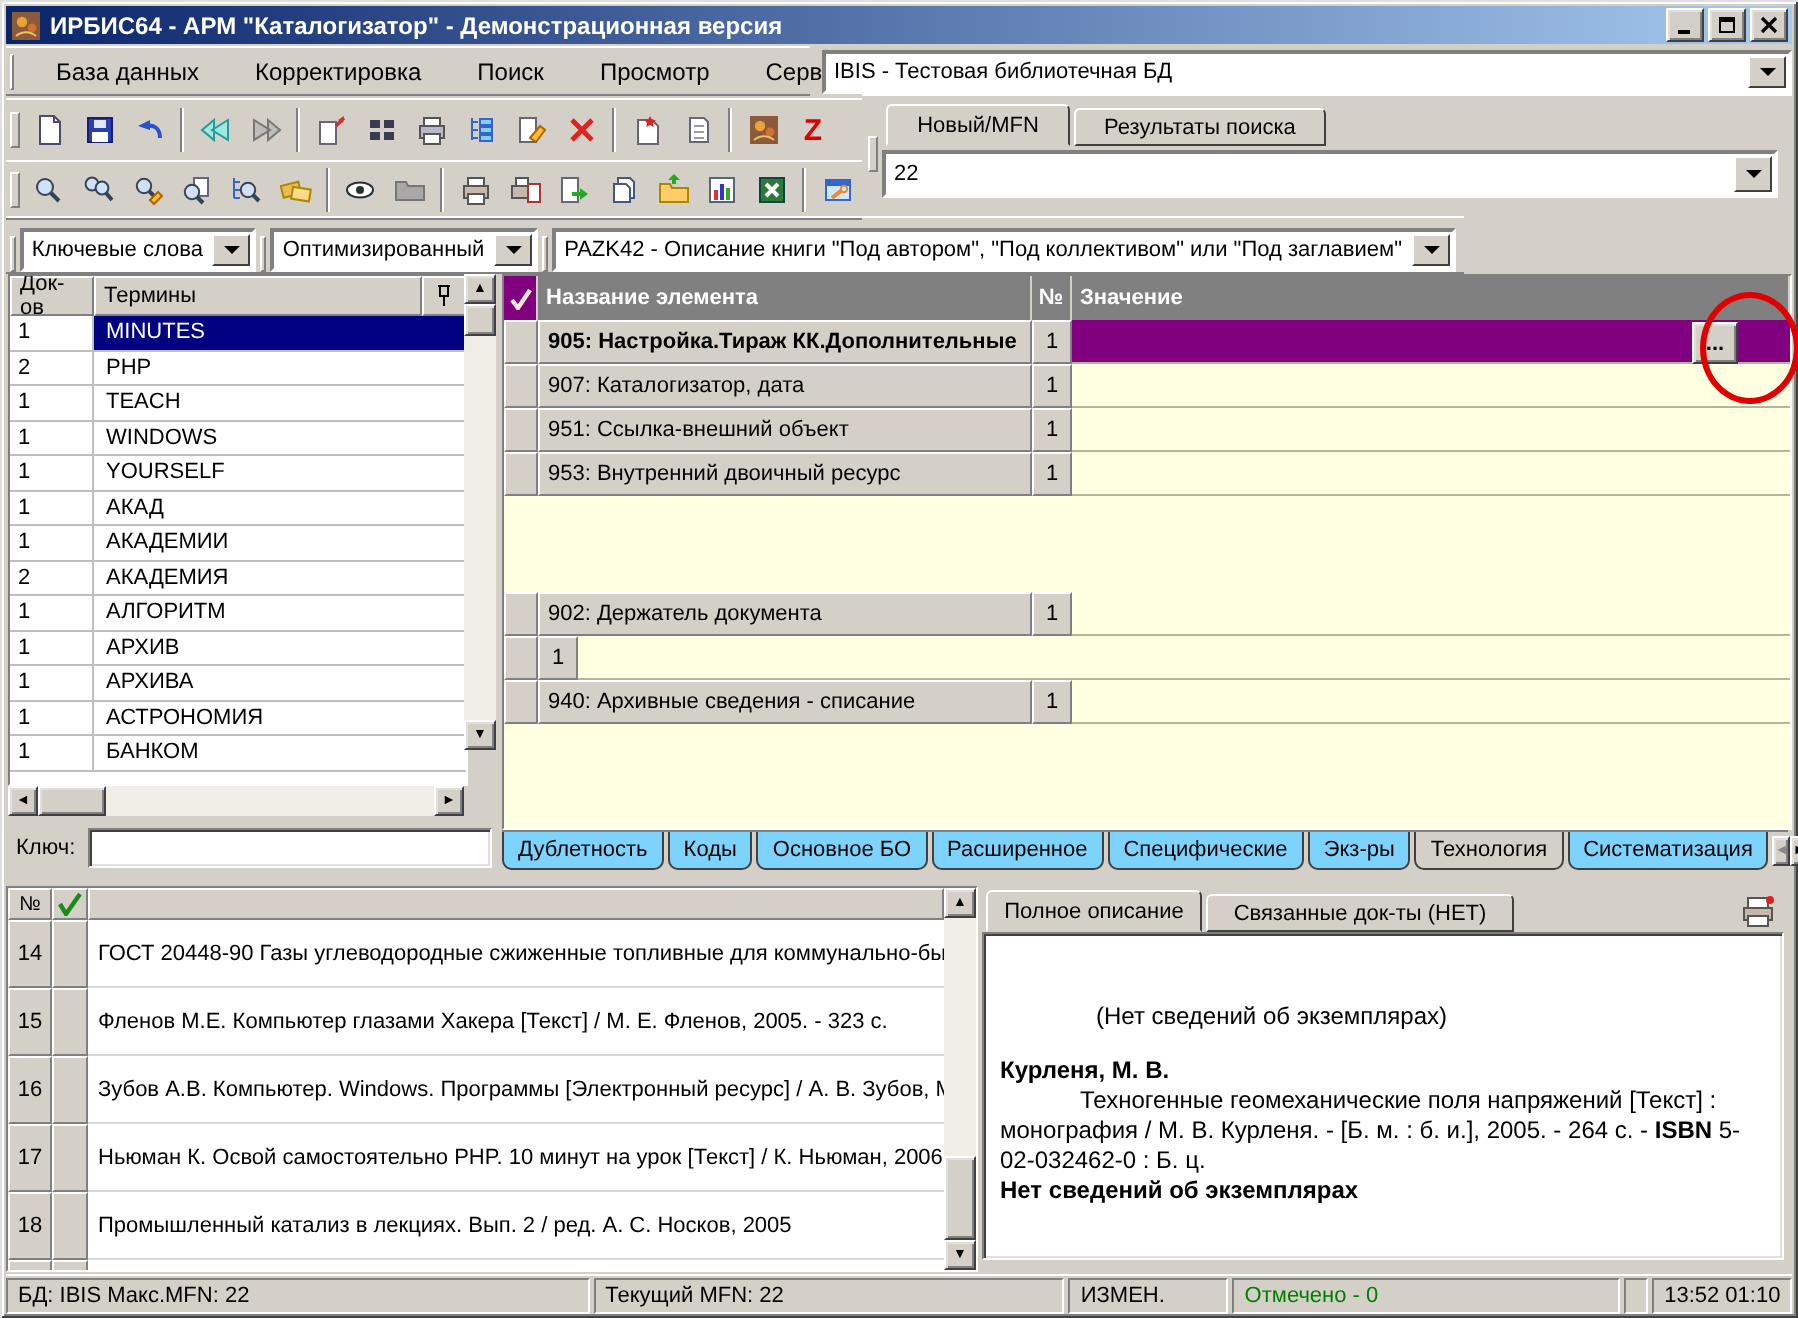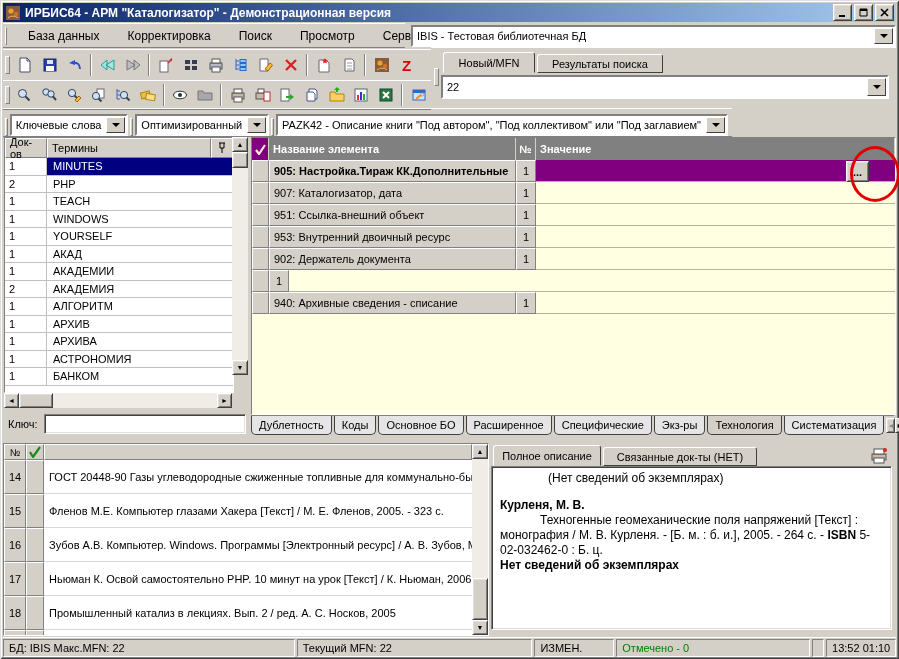--- a/index.html
+++ b/index.html
@@ -39,21 +39,21 @@
   
   .trow{display:flex;height:17.5px;box-sizing:border-box;}
   .tdocs{width:42px;border-right:1px solid #c0c0c0;border-bottom:1px solid #c0c0c0;font-size:11px;display:flex;align-items:center;padding-left:4px;box-sizing:border-box;background:#fff;}
   .tterm{flex:1;border-bottom:1px solid #c0c0c0;font-size:11px;display:flex;align-items:center;padding-left:6px;box-sizing:border-box;background:#fff;}
   .tterm.sel{background:#000080;color:#fff;}
   
   .sbtn{background:#d4d0c8;border:1px solid;border-color:#fff #404040 #404040 #fff;box-shadow:inset 1px 1px #dfdfdf,inset -1px -1px #808080;display:flex;align-items:center;justify-content:center;font-size:7px;color:#000;box-sizing:border-box;}
   .strack{background:#efede6;}
   .sthumb{background:#d4d0c8;border:1px solid;border-color:#fff #404040 #404040 #fff;box-shadow:inset 1px 1px #dfdfdf,inset -1px -1px #808080;box-sizing:border-box;}
   
-  .wtab{box-sizing:border-box;height:19px;border:1px solid #404040;border-top:none;border-radius:0 0 5px 5px;background:#e5e5e5;font-size:11px;display:flex;align-items:center;padding:0 7px;margin-right:2px;white-space:nowrap;}
+  .wtab{box-sizing:border-box;height:19px;border:1px solid #404040;border-top:none;border-radius:0 0 5px 5px;background:#7dd3fc;font-size:11px;display:flex;align-items:center;padding:0 7px;margin-right:2px;white-space:nowrap;}
   .wtab.sel{background:#d4d0c8;}
   
   .dlrow{display:flex;height:34px;box-sizing:border-box;}
   .dlnum{width:22px;background:#d4d0c8;border:1px solid;border-color:#fff #808080 #808080 #fff;font-size:11px;display:flex;align-items:center;justify-content:center;box-sizing:border-box;}
   .dlchk{width:18px;background:#d4d0c8;border:1px solid;border-color:#fff #808080 #808080 #fff;box-sizing:border-box;}
   .dltxt{flex:1;background:#fff;border-bottom:1px solid #d8d8d8;font-size:11px;display:flex;align-items:center;padding-left:5px;white-space:nowrap;overflow:hidden;box-sizing:border-box;}
   .dltxt.sel{background:#000080;color:#fff;}
   
   .desc-body{font-size:12px;color:#000;line-height:15px;}
   
@@ -500,21 +500,21 @@
         <div class="gcell" style="width:247px;white-space:nowrap;overflow:hidden;">951: Ссылка-внешний объект</div>
         <div class="gcell" style="width:20px;justify-content:center;padding:0;">1</div>
         <div class="vcell" style="flex:1;"></div>
       </div>
       <div style="display:flex;height:22px;">
         <div class="rowhdr" style="width:17px;"></div>
         <div class="gcell" style="width:247px;white-space:nowrap;overflow:hidden;">953: Внутренний двоичный ресурс</div>
         <div class="gcell" style="width:20px;justify-content:center;padding:0;">1</div>
         <div class="vcell" style="flex:1;"></div>
       </div>
-      <div style="display:flex;height:22px;">
+      <div style="display:flex;height:22px;margin-top:48px;">
         <div class="rowhdr" style="width:17px;"></div>
         <div class="gcell" style="width:247px;white-space:nowrap;overflow:hidden;">902: Держатель документа</div>
         <div class="gcell" style="width:20px;justify-content:center;padding:0;">1</div>
         <div class="vcell" style="flex:1;"></div>
       </div>
       <div style="display:flex;height:22px;">
         <div class="rowhdr" style="width:17px;"></div>
         <div class="gcell" style="width:20px;justify-content:center;padding:0;">1</div>
         <div class="vcell" style="flex:1;"></div>
       </div>
@@ -638,21 +638,21 @@
     </div>
     <span class="abs" style="right:8px;top:3px;">
       <svg width="18" height="18">
           <rect x="2" y="8" width="14" height="6" fill="#c8b8a8" stroke="#555"></rect>
           <rect x="4" y="3" width="10" height="5" fill="#fff" stroke="#555"></rect>
           <rect x="4" y="12" width="10" height="5" fill="#fff" stroke="#555"></rect>
           <circle cx="15" cy="4" r="2" fill="#d22"></circle>
         </svg>
     </span>
     <div class="abs sunken" style="left:2px;top:23px;width:401px;height:164px;overflow:hidden;padding:4px 8px;box-sizing:border-box;">
-      <div class="desc-body" style="text-indent:48px;">(Нет сведений об экземплярах)</div>
+      <div class="desc-body" style="text-indent:48px;margin-top:30px;">(Нет сведений об экземплярах)</div>
       <div style="height:12px;"></div>
       <div class="desc-body" style="font-weight:bold;">Курленя, М. В.</div>
       <div class="desc-body" style="text-indent:40px;"><span>Техногенные геомеханические поля напряжений [Текст] : монография / М. В. Курленя. - [Б. м. : б. и.], 2005. - 264 с. - </span><b>ISBN</b><span> 5-02-032462-0 : Б. ц.</span></div>
       <div class="desc-body" style="font-weight:bold;">Нет сведений об экземплярах</div>
     </div>
   </div>
 
   <div class="abs" style="left:3px;top:637px;width:893px;height:19px;display:flex;align-items:center;border-top:1px solid #fff;">
     <div class="scell" style="width:292px;">БД: IBIS  Макс.MFN: 22</div>
     <div class="scell" style="width:236px;">Текущий MFN: 22</div>

